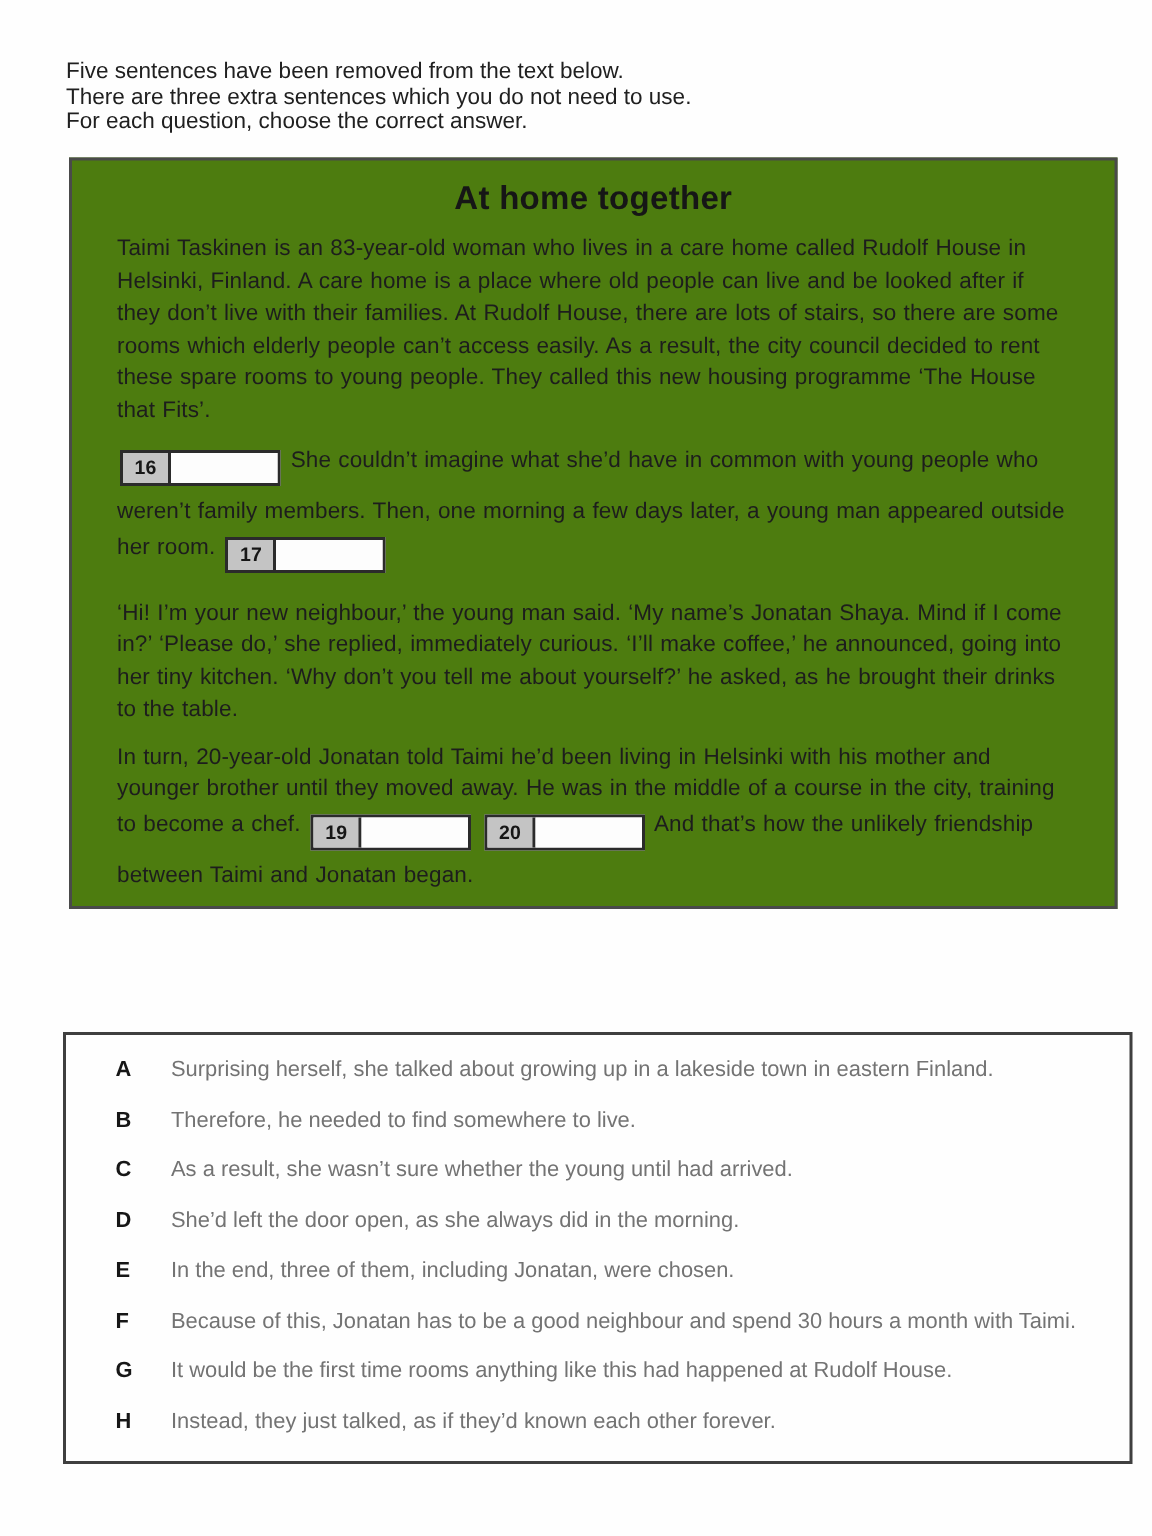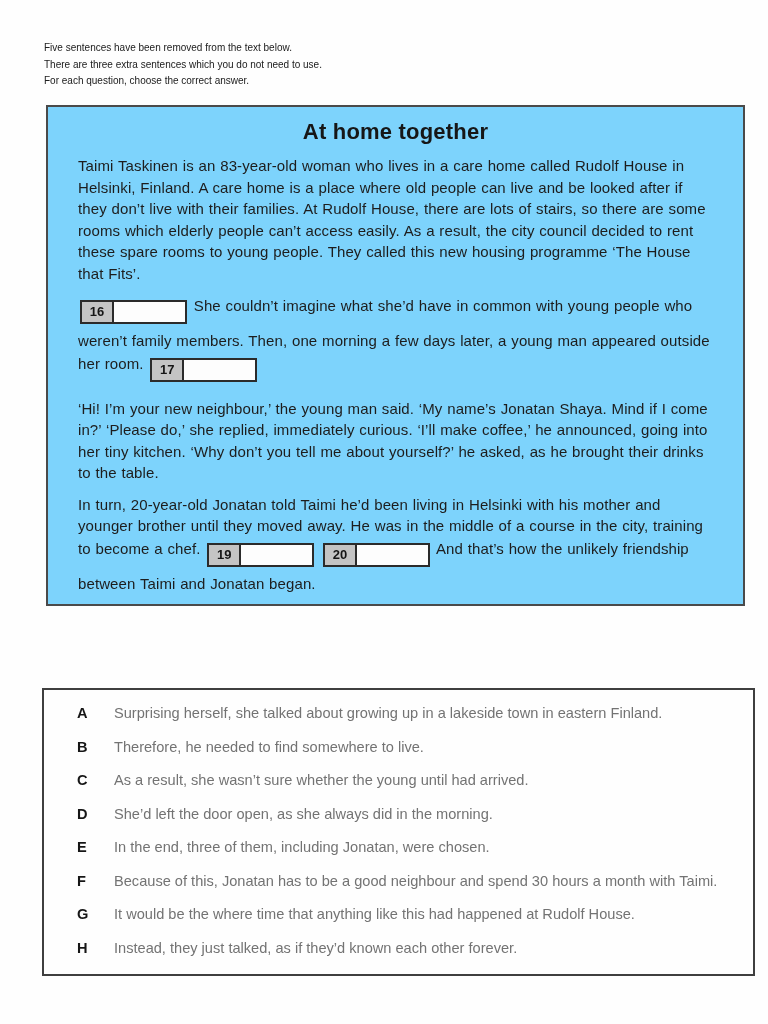--- a/index.html
+++ b/index.html
@@ -13,33 +13,33 @@
     position: relative;
     width: 768px;
     height: 1024px;
     background: #fefefe;
     overflow: hidden;
   }
   .instructions {
     position: absolute;
     left: 44px;
     top: 40px;
-    font-size: 10px;
+    font-size: 15px;
     line-height: 16.5px;
     color: #202020;
   }
   .passage-box {
     position: absolute;
     left: 46px;
     top: 105px;
     width: 699px;
     box-sizing: border-box;
     border: 2px solid #4a4a4a;
     padding: 8px 30px 10px 30px;
-    background: #7dd3fc;
+    background: #4d7c0f;
   }
   .passage-title {
     font-size: 22px;
     font-weight: bold;
     text-align: center;
     margin: 4px 0 10px 0;
     letter-spacing: 0.2px;
     color: #161616;
   }
   .para {
@@ -158,21 +158,21 @@
         <div class="option-row">
           <span class="option-letter">E</span>
           <span class="option-text">In the end, three of them, including Jonatan, were chosen.</span>
         </div>
         <div class="option-row">
           <span class="option-letter">F</span>
           <span class="option-text">Because of this, Jonatan has to be a good neighbour and spend 30 hours a month with Taimi.</span>
         </div>
         <div class="option-row">
           <span class="option-letter">G</span>
-          <span class="option-text">It would be the where time that anything like this had happened at Rudolf House.</span>
+          <span class="option-text">It would be the first time rooms anything like this had happened at Rudolf House.</span>
         </div>
         <div class="option-row">
           <span class="option-letter">H</span>
           <span class="option-text">Instead, they just talked, as if they’d known each other forever.</span>
         </div>
       </div>
   </div>
 
 </div>
 

